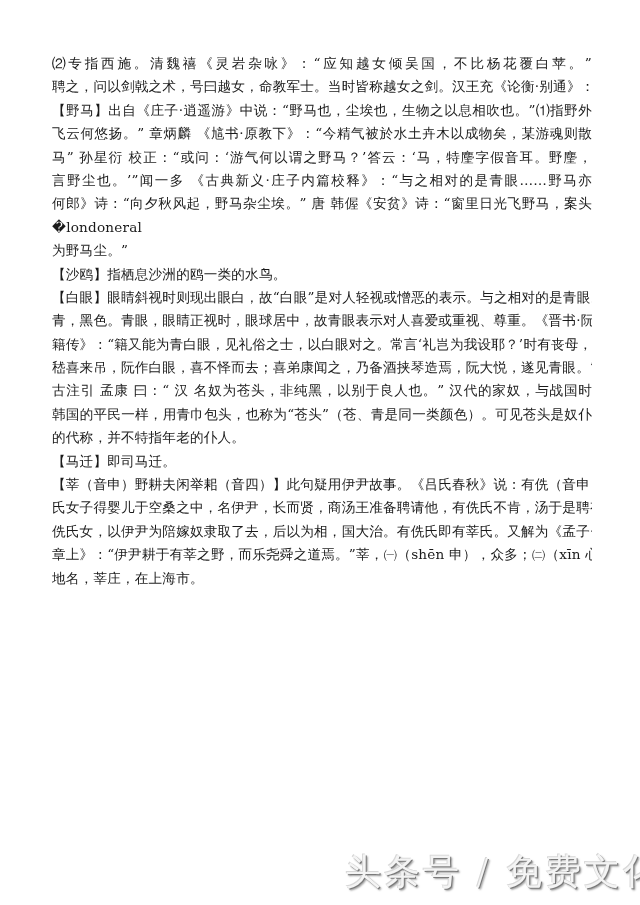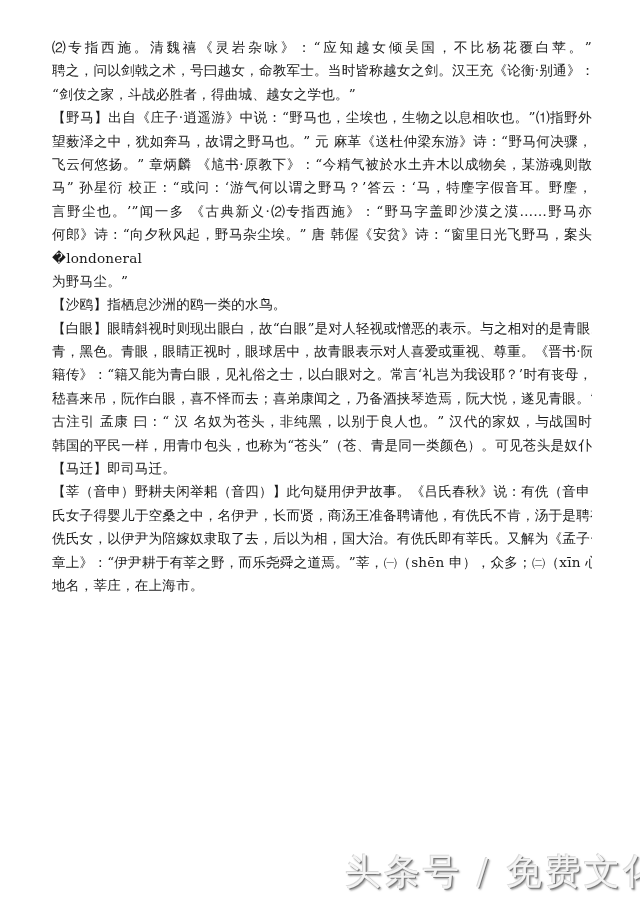--- a/index.html
+++ b/index.html
@@ -11,21 +11,21 @@
       width: 640px;
       height: 905px;
       position: relative;
       overflow: hidden;
       font-family: "DejaVu Serif", "Liberation Serif", serif;
       color: #1a1a1a;
     }
     .page {
       position: absolute;
       left: 52px;
-      top: 36px;
+      top: 52px;
       width: 540px;
     }
     .line {
       font-size: 13.6px;
       line-height: 23.4px;
       height: 23.4px;
       white-space: nowrap;
       letter-spacing: 0.2px;
       text-align: justify;
       text-align-last: justify;
@@ -46,36 +46,35 @@
       text-shadow: 1px 1px 0 #7a7a7a, -1px -1px 0 #d8d8d8, 2px 2px 2px #9a9a9a;
       white-space: nowrap;
     }
   </style>
 </head>
 <body>
 
 <div class="page">
   <div class="line">⑵专指西施。清魏禧《灵岩杂咏》：“应知越女倾吴国，不比杨花覆白苹。”</div>
   <div class="line">聘之，问以剑戟之术，号曰越女，命教军士。当时皆称越女之剑。汉王充《论衡·别通》：</div>
-  <div class="line last">“剑伎之家，斗战必胜者，得曲城、越女之学也。”</div>
   <div class="line">【野马】出自《庄子·逍遥游》中说：“野马也，尘埃也，生物之以息相吹也。”⑴指野外</div>
-  <div class="line">望薮泽之中，犹如奔马，故谓之野马也。” 元 麻革《送杜仲梁东游》诗：“野马何决骤，</div>
   <div class="line">飞云何悠扬。” 章炳麟 《訄书·原教下》：“今精气被於水土卉木以成物矣，某游魂则散</div>
   <div class="line">马” 孙星衍 校正：“或问：‘游气何以谓之野马？’答云：‘马，特麈字假音耳。野麈，</div>
-  <div class="line">言野尘也。’”闻一多 《古典新义·⑵专指西施》：“野马字盖即沙漠之漠……野马亦</div>
+  <div class="line">言野尘也。’”闻一多 《古典新义·庄子内篇校释》：“与之相对的是青眼……野马亦</div>
   <div class="line">何郎》诗：“向夕秋风起，野马杂尘埃。” 唐 韩偓《安贫》诗：“窗里日光飞野马，案头</div>
   <div class="line">�londoneral</div>
   <div class="line last">为野马尘。”</div>
   <div class="line last">【沙鸥】指栖息沙洲的鸥一类的水鸟。</div>
   <div class="line">【白眼】眼睛斜视时则现出眼白，故“白眼”是对人轻视或憎恶的表示。与之相对的是青眼。</div>
   <div class="line">青，黑色。青眼，眼睛正视时，眼球居中，故青眼表示对人喜爱或重视、尊重。《晋书·阮</div>
   <div class="line">籍传》：“籍又能为青白眼，见礼俗之士，以白眼对之。常言‘礼岂为我设耶？’时有丧母，</div>
   <div class="line last">嵇喜来吊，阮作白眼，喜不怿而去；喜弟康闻之，乃备酒挟琴造焉，阮大悦，遂见青眼。”</div>
   <div class="line">古注引 孟康 曰：“ 汉 名奴为苍头，非纯黑，以别于良人也。” 汉代的家奴，与战国时</div>
   <div class="line">韩国的平民一样，用青巾包头，也称为“苍头”（苍、青是同一类颜色）。可见苍头是奴仆</div>
+  <div class="line last">的代称，并不特指年老的仆人。</div>
   <div class="line last">【马迁】即司马迁。</div>
   <div class="line">【莘（音申）野耕夫闲举耜（音四）】此句疑用伊尹故事。《吕氏春秋》说：有侁（音申）</div>
   <div class="line">氏女子得婴儿于空桑之中，名伊尹，长而贤，商汤王准备聘请他，有侁氏不肯，汤于是聘有</div>
   <div class="line">侁氏女，以伊尹为陪嫁奴隶取了去，后以为相，国大治。有侁氏即有莘氏。又解为《孟子·万</div>
   <div class="line">章上》：“伊尹耕于有莘之野，而乐尧舜之道焉。”莘，㈠（shēn 申），众多；㈡（xīn 心）：</div>
   <div class="line last">地名，莘庄，在上海市。</div>
 </div>
 
 <div class="watermark">头条号 / 免费文化</div>
 

